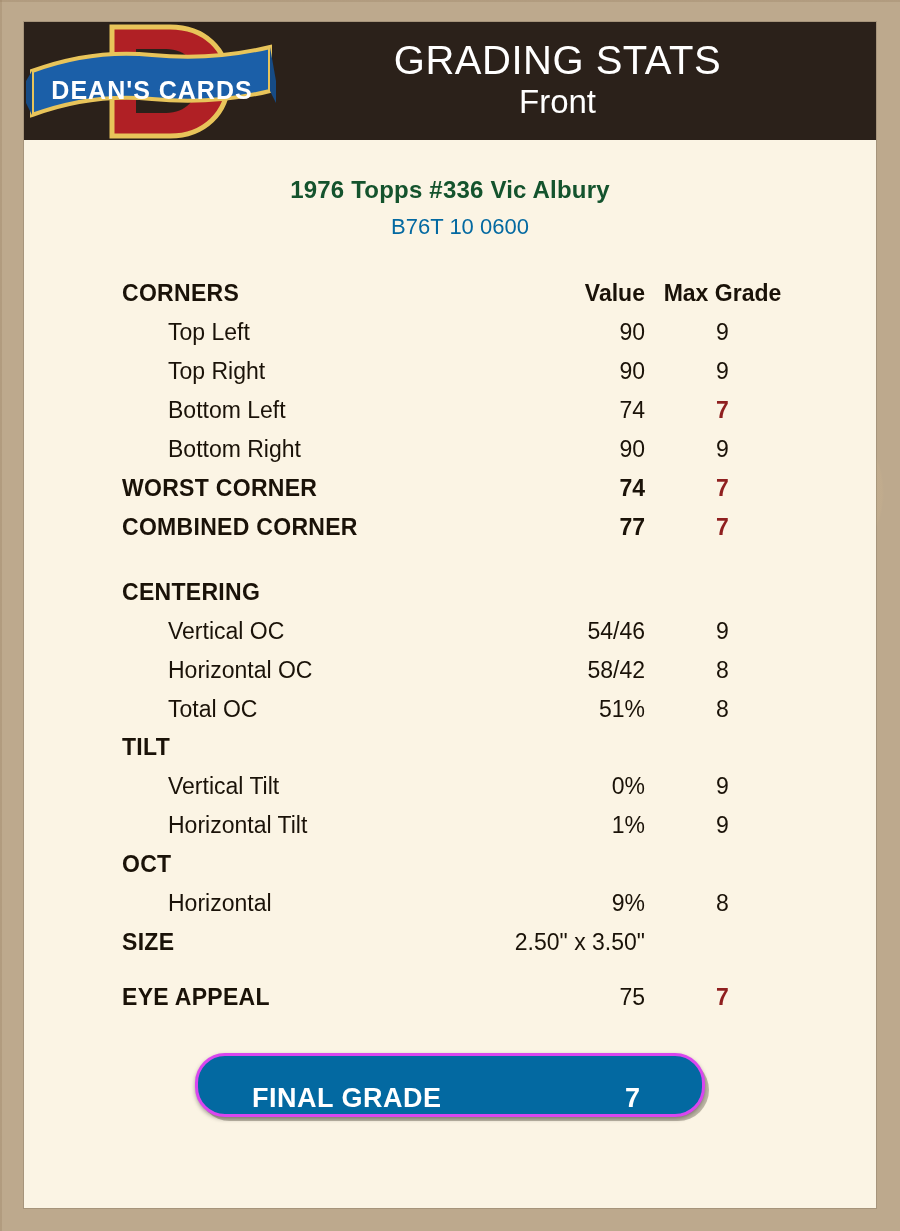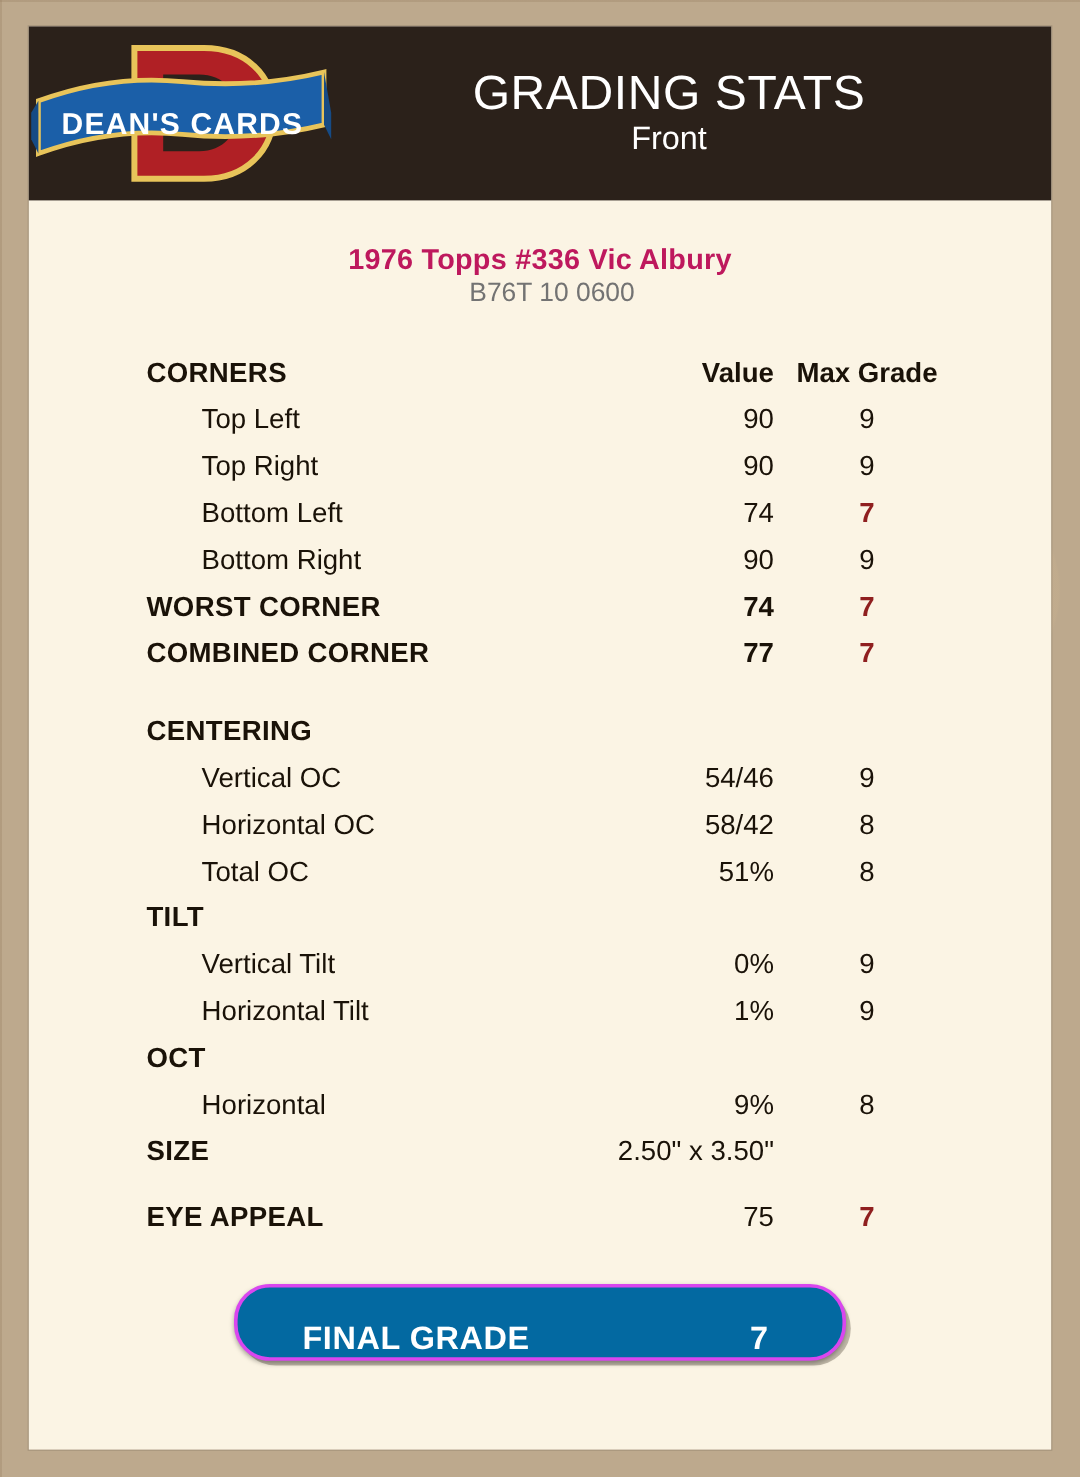--- a/index.html
+++ b/index.html
@@ -30,21 +30,21 @@
   .page {
     position: absolute;
     left: 24px;
     top: 22px;
     width: 852px;
     height: 1186px;
     background: #fbf4e4;
     box-shadow: 0 0 0 1px rgba(0,0,0,0.12);
   }
   .header {
-    height: 145px;
+    height: 118px;
     background: #2b211a;
     display: flex;
     align-items: center;
     position: relative;
   }
   .logo {
     width: 255px;
     height: 145px;
     position: relative;
     flex: none;
@@ -55,39 +55,39 @@
     text-align: center;
     color: #ffffff;
     padding-right: 40px;
   }
   .header-title {
     font-size: 40px;
     letter-spacing: 0.5px;
     line-height: 1.05;
   }
   .header-sub {
-    font-size: 27px;
+    font-size: 33px;
     line-height: 1.25;
     font-weight: 400;
   }
   .body-area {
     padding: 36px 0 0 0;
   }
   .card-title {
     text-align: center;
     font-size: 24px;
     font-weight: bold;
-    color: #be185d;
+    color: #14532d;
     letter-spacing: 0.2px;
   }
   .card-sub {
     text-align: center;
     font-size: 22px;
-    color: #737373;
-    margin-top: 0;
+    color: #0369a1;
+    margin-top: 10px;
     font-weight: 400;
     padding-left: 20px;
   }
   table.stats {
     margin: 34px auto 0 auto;
     border-collapse: collapse;
     width: 700px;
     color: #1a1208;
   }
   table.stats td {

